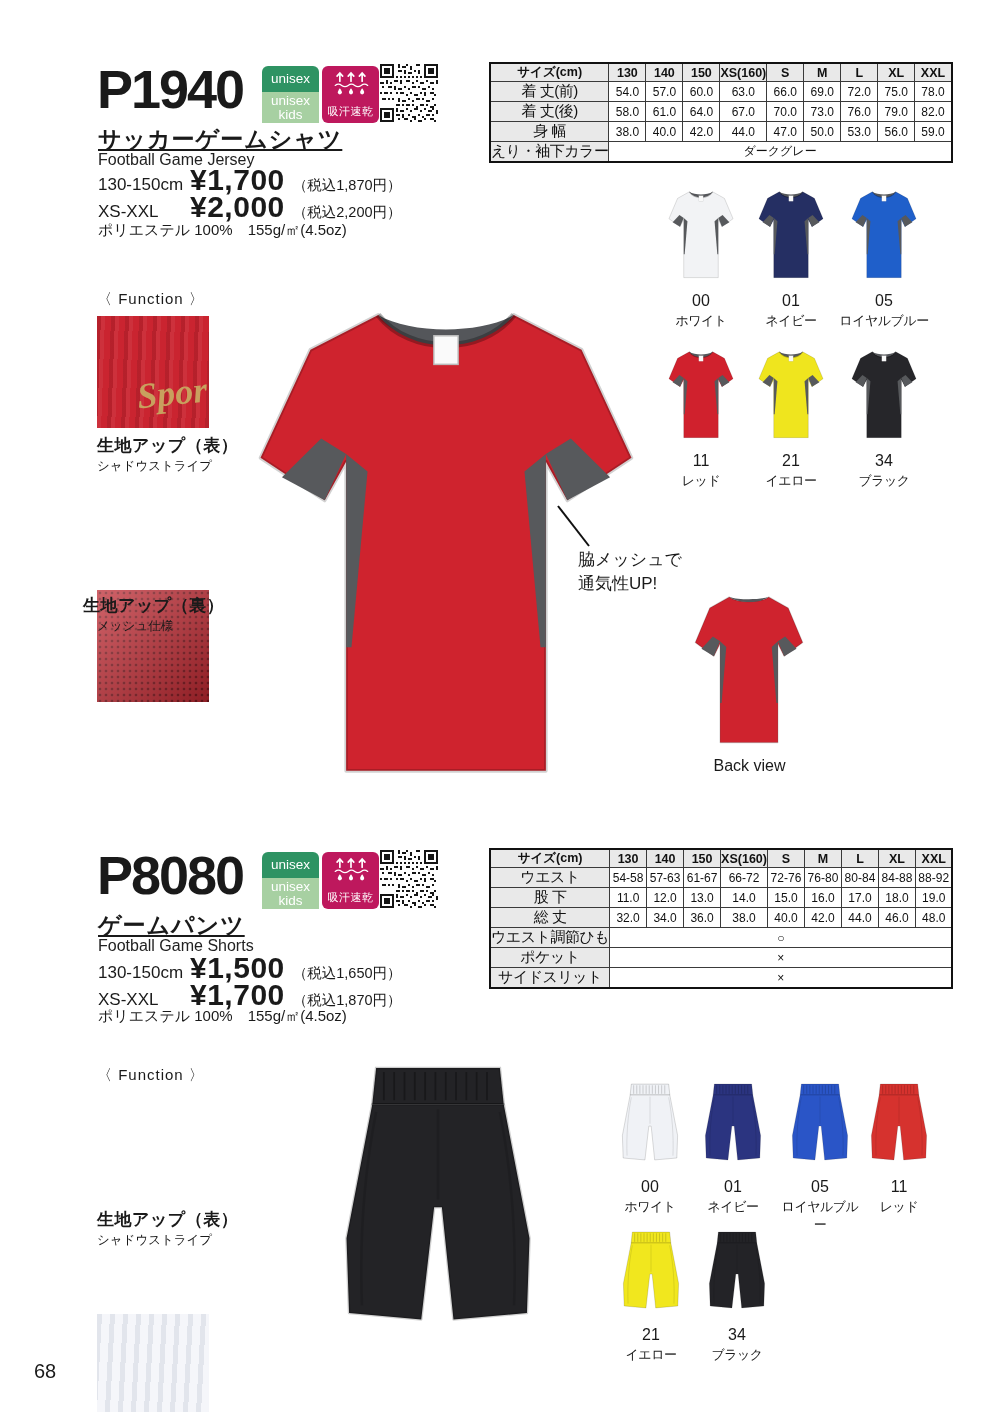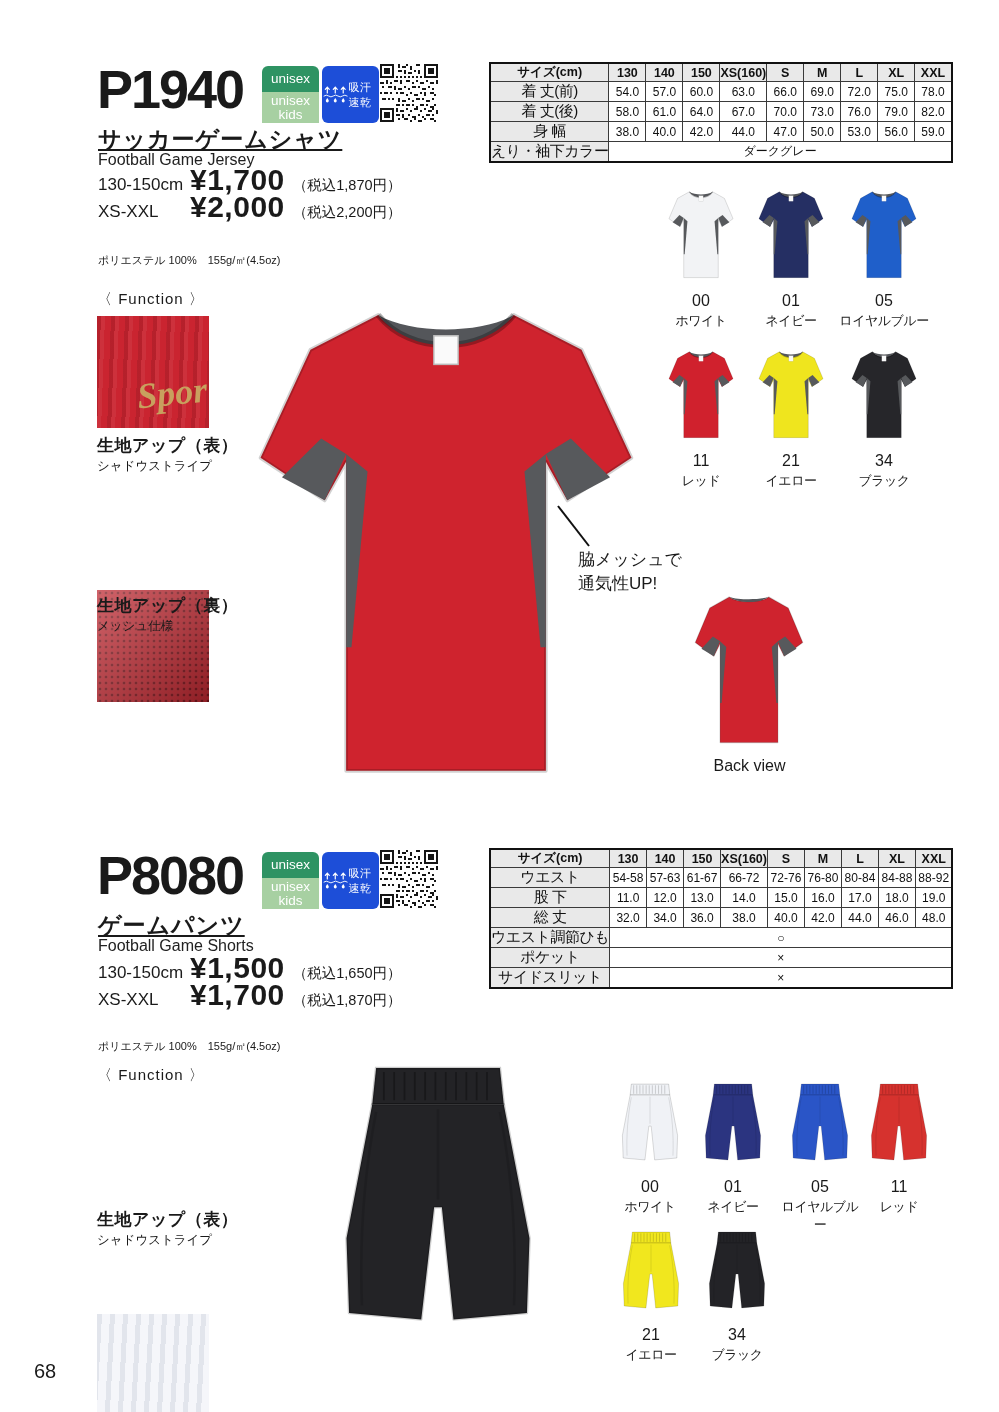--- a/index.html
+++ b/index.html
@@ -8,29 +8,29 @@
   .abs{position:absolute;}
 
   
   .product-code{font-size:54px;font-weight:700;letter-spacing:-2px;line-height:1;}
   .name-jp{font-size:23px;font-weight:700;letter-spacing:1px;text-decoration:underline;}
   .name-en{font-size:16px;color:#222;}
   .price-row{display:flex;align-items:baseline;}
   .price-sizes{font-size:17px;width:92px;}
   .price-yen{font-size:30px;font-weight:700;margin-right:8px;letter-spacing:0.5px;}
   .price-tax{font-size:14.5px;}
-  .material{font-size:11px;margin-top:32px;}
+  .material{font-size:15px;}
 
   
   .badge-stack{width:57px;height:64px;border-radius:6px;overflow:hidden;text-align:center;color:#fff;}
   .badge-unisex{background:#2e9363;height:26px;line-height:26px;font-size:13.5px;}
   .badge-kids{background:#a7d0a2;height:31px;font-size:13.5px;line-height:14px;padding-top:2px;box-sizing:border-box;}
   .badge-kids span{display:block;}
-  .badge-func{width:57px;height:57px;border-radius:6px;background:#1d4ed8;color:#fff;display:flex;
-              flex-direction:row;align-items:center;justify-content:space-between;
+  .badge-func{width:57px;height:57px;border-radius:6px;background:#be185d;color:#fff;display:flex;
+              flex-direction:column;align-items:center;justify-content:space-between;
               padding:5px 0 4px;box-sizing:border-box;}
   .badge-func-label{font-size:11px;letter-spacing:0.5px;}
   .qr{width:58px;height:58px;}
 
   
   table.size-table{border-collapse:collapse;table-layout:fixed;border:2px solid #111;background:#fff;}
   table.size-table th,table.size-table td{border:1px solid #3a3a3a;text-align:center;padding:0;
         height:15px;font-weight:400;font-size:12px;white-space:nowrap;overflow:hidden;color:#111;}
   table.size-table thead th{font-weight:700;background:#e9e9e9;font-size:12.5px;}
   table.size-table tbody th{background:#e9e9e9;font-size:15px;letter-spacing:-0.5px;}
@@ -325,21 +325,21 @@
       </tbody>
     </table>
 
   <div class="abs func-title" style="left:97px;top:290px">〈 Function 〉</div>
   <div class="abs swatch swatch-stripe-red" style="left:97px;top:316px">
     <div class="fabric-text">Spor</div>
   </div>
   <div class="abs func-cap" style="left:97px;top:434px">生地アップ（表）</div>
   <div class="abs func-sub" style="left:97px;top:458px">シャドウストライプ</div>
   <div class="abs swatch swatch-mesh-red" style="left:97px;top:478px"></div>
-  <div class="abs func-cap" style="left:97px;top:594px">生地アップ（裏）</div>
+  <div class="abs func-cap" style="left:83px;top:594px">生地アップ（裏）</div>
   <div class="abs func-sub" style="left:97px;top:618px">メッシュ仕様</div>
 
   <span class="abs" style="left: 232px; top: 284px; color: rgb(207, 35, 46);">
     <svg class="tee-main" viewBox="0 0 120 132" preserveAspectRatio="none">
         <use href="#tee-g"></use>
       </svg>
   </span>
 
   <svg class="abs" style="left:552px;top:500px" width="45" height="52">
     <line x1="6" y1="6" x2="37" y2="46" stroke="#111" stroke-width="2"></line>

